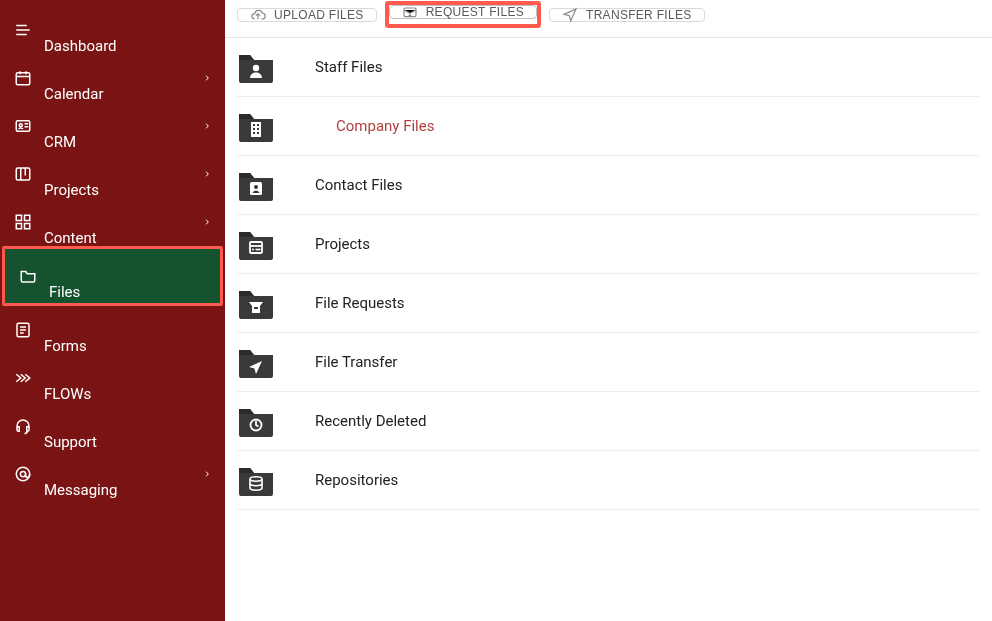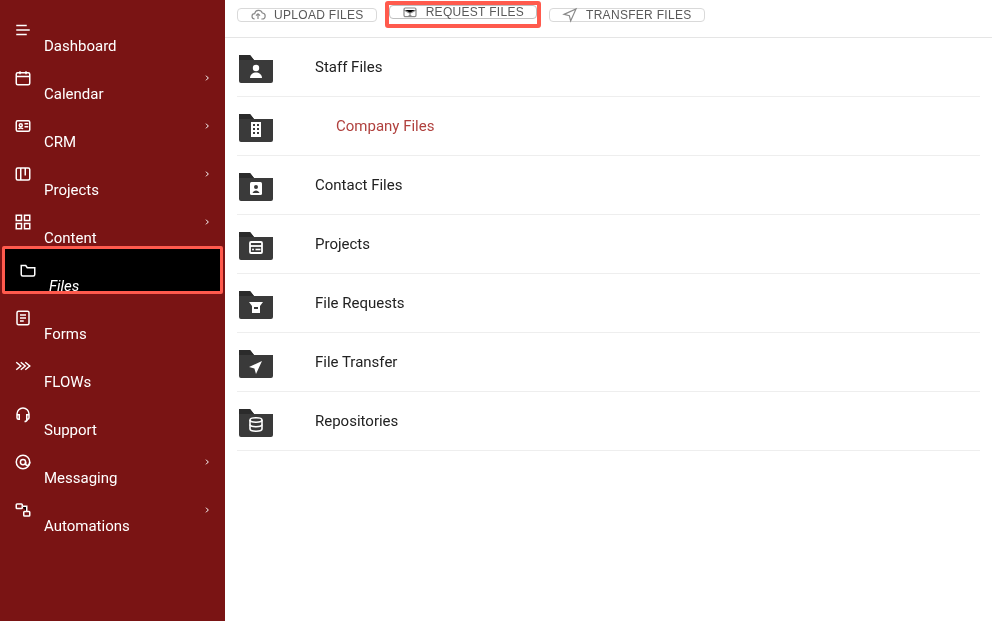--- a/index.html
+++ b/index.html
@@ -6,21 +6,21 @@
   html, body { width: 992px; height: 621px; font-family: -apple-system, BlinkMacSystemFont, "Segoe UI", Roboto, Arial, sans-serif; background: #fff; overflow: hidden; }
   .app { display: flex; width: 100%; height: 100%; }
 
   
   .sidebar { width: 225px; background: #7a1414; color: #fff; display: flex; flex-direction: column; padding-top: 6px; }
   .side-item { display: flex; align-items: center; height: 48px; padding: 0 14px; cursor: pointer; position: relative; font-size: 15px; }
   .side-item .icon { width: 18px; height: 18px; margin-right: 12px; display: inline-flex; align-items: center; justify-content: center; flex: 0 0 18px; }
   .side-item .label { flex: 1; margin-top: 32px; }
   .side-item .chev { width: 8px; height: 8px; display: inline-flex; align-items: center; justify-content: center; }
   .side-active-wrap { border: 3px solid #ff5a4d; border-radius: 2px; margin: 0 2px; }
-  .side-active-wrap .side-item { background: #000000; height: 42px; font-style: italic; }
+  .side-active-wrap .side-item { background: #14532d; height: 54px; }
 
   
   .main { flex: 1; height: 100%; display: flex; flex-direction: column; }
   .toolbar { display: flex; align-items: center; padding: 1px 12px 9px 12px; gap: 8px; border-bottom: 1px solid #e5e5e5; flex-wrap: nowrap; }
   .tbtn { display: inline-flex; align-items: center; height: 14px; padding: 0 12px; border: 1px solid #d9d9d9; border-radius: 4px; background: #fff; color: #595959; font-size: 12px; letter-spacing: .3px; cursor: pointer; white-space: nowrap; }
   .tbtn .ticon { width: 16px; height: 16px; margin-right: 8px; display: inline-flex; align-items: center; justify-content: center; color: #8a8a8a; }
   .hl-wrap { border: 4px solid #ff5a4d; border-radius: 3px; }
   .hl-wrap .tbtn { border-color: #bfbfbf; }
 
   .list { flex: 1; overflow: auto; padding: 0 12px; }
@@ -218,33 +218,20 @@
         </span>
         <span class="label">Support</span>
       </div>
       <div class="side-item">
         <span class="icon">
           <svg width="18" height="18">
             <use href="#at-icon"></use>
           </svg>
         </span>
         <span class="label">Messaging</span>
-        <span class="chev">
-          <svg width="10" height="10">
-            <use href="#chevron-right-icon"></use>
-          </svg>
-        </span>
-      </div>
-      <div class="side-item">
-        <span class="icon">
-          <svg width="18" height="18">
-            <use href="#automation-icon"></use>
-          </svg>
-        </span>
-        <span class="label">Automations</span>
         <span class="chev">
           <svg width="10" height="10">
             <use href="#chevron-right-icon"></use>
           </svg>
         </span>
       </div>
     </nav>
   <main class="main">
     <div class="toolbar">
         <button class="tbtn">
@@ -337,20 +324,30 @@
               <use href="#folder-base"></use>
               <path d="M12 21l13-6-6 13-1.6-5.4z" fill="#fff"></path>
             </svg>
           </span>
           <span class="flabel">File Transfer</span>
         </div>
         <div class="row">
           <span class="ficon">
             <svg width="38" height="32" viewBox="0 0 38 32">
               <use href="#folder-base"></use>
+              <circle cx="19" cy="20" r="5.5" fill="none" stroke="#fff" stroke-width="1.8"></circle>
+              <path d="M19 16v4l2.5 1.5" stroke="#fff" stroke-width="1.8" fill="none"></path>
+            </svg>
+          </span>
+          <span class="flabel">Recently Deleted</span>
+        </div>
+        <div class="row">
+          <span class="ficon">
+            <svg width="38" height="32" viewBox="0 0 38 32">
+              <use href="#folder-base"></use>
               <ellipse cx="19" cy="15" rx="6" ry="2.2" fill="none" stroke="#fff" stroke-width="1.6"></ellipse>
               <path d="M13 15v9c0 1.2 2.7 2.2 6 2.2s6-1 6-2.2v-9" fill="none" stroke="#fff" stroke-width="1.6"></path>
               <path d="M13 19.5c0 1.2 2.7 2.2 6 2.2s6-1 6-2.2" fill="none" stroke="#fff" stroke-width="1.6"></path>
             </svg>
           </span>
           <span class="flabel">Repositories</span>
         </div>
       </div>
   </main>
 </div>

